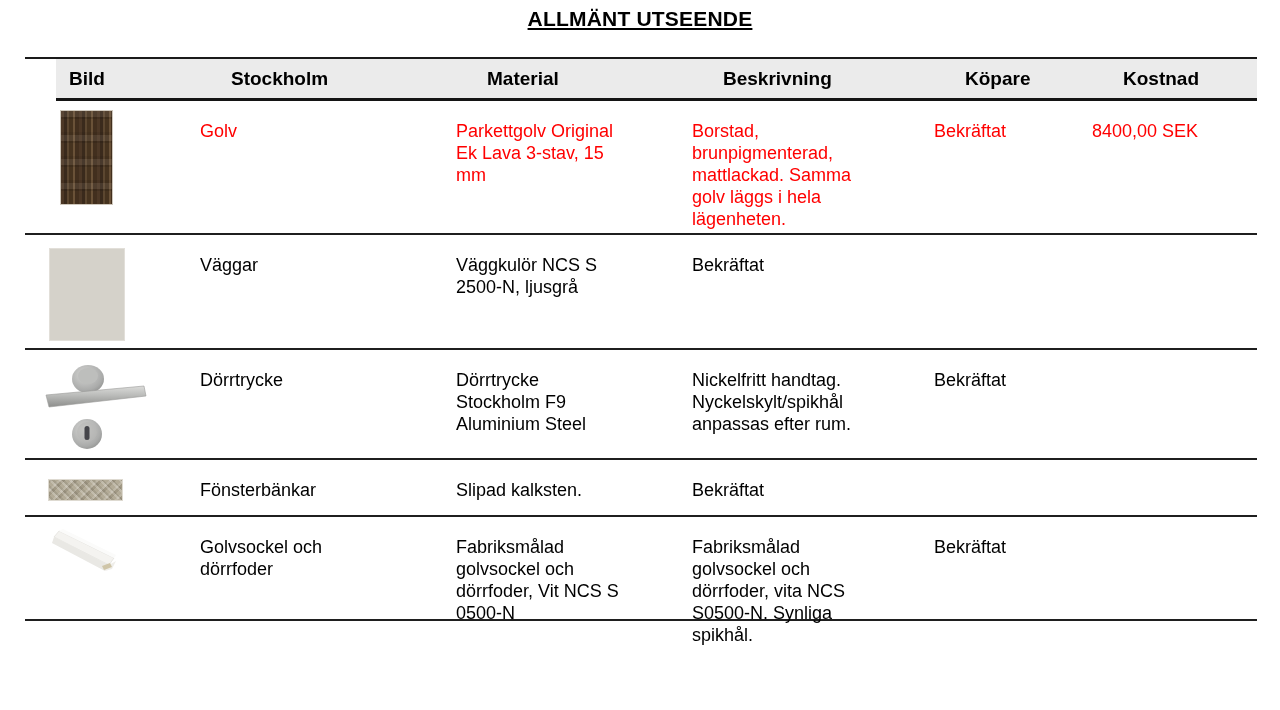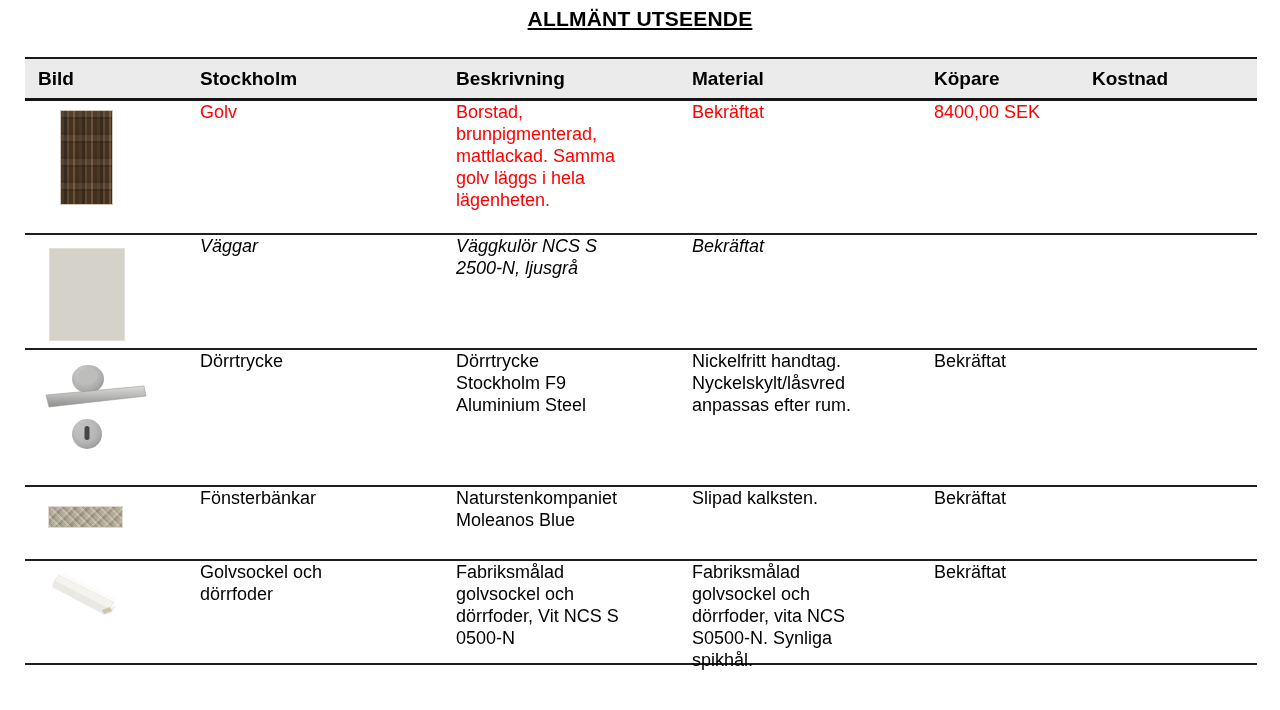--- a/index.html
+++ b/index.html
@@ -21,34 +21,35 @@
   .thead, .trow {
     display: grid;
     grid-template-columns: 175px 256px 236px 242px 158px 165px;
   }
 
   .thead {
     height: 42px;
     background: #ebebeb;
     border-bottom: 3px solid #141414;
     align-items: center;
-    font-weight: bold; font-size: 19px;
+    font-weight: bold; font-size: 19px; margin-left: 31px;
   }
   .th { padding-left: 0; }
   .th.c-bild { padding-left: 13px; }
 
   .trow { border-bottom: 2px solid #1f1f1f; }
   .r1 { height: 134px; }
-  .r2 { height: 115px; font-style: italic; }
-  .r3 { height: 137px; }
-  .r4 { height: 74px; }
+  .r2 { height: 115px; }
+  .r3 { height: 110px; }
+  .r4 { height: 57px; }
   .r5 { height: 104px; }
 
   .td {
     font-size: 18px; line-height: 22px;
+    padding-top: 19px;
     white-space: pre-line;
   }
   .td.c-bild { padding-top: 0; white-space: normal; }
 
   .red { color: #ff0000; }
 
   
   .img-wood {
     width: 53px; height: 95px; margin: 9px 0 0 35px;
     border: 1px solid #cfc8bd;
@@ -78,31 +79,34 @@
 
 <div class="page">
 
   <div class="title">ALLMÄNT UTSEENDE</div>
 
   <div class="table">
 
     <div class="thead">
       <div class="th c-bild">Bild</div>
       <div class="th">Stockholm</div>
+      <div class="th">Material</div>
       <div class="th">Beskrivning</div>
-      <div class="th">Material</div>
       <div class="th">Köpare</div>
       <div class="th">Kostnad</div>
     </div>
 
     <div class="trow r1">
       <div class="td c-bild">
         <div class="img-wood"></div>
       </div>
       <div class="td red">Golv</div>
+      <div class="td red">Parkettgolv Original
+Ek Lava 3-stav, 15
+mm</div>
       <div class="td red">Borstad,
 brunpigmenterad,
 mattlackad. Samma
 golv läggs i hela
 lägenheten.</div>
       <div class="td red">Bekräftat</div>
       <div class="td red">8400,00 SEK</div>
     </div>
 
     <div class="trow r2">
@@ -137,33 +141,31 @@
           <circle cx="46" cy="76" r="15" fill="url(#roseGrad)"></circle>
           <circle cx="46" cy="74" r="10" fill="#b7b8b6" opacity="0.6"></circle>
           <rect x="43.5" y="68" width="5" height="14" rx="2.5" fill="#45454a"></rect>
         </svg>
       </div>
       <div class="td">Dörrtrycke</div>
       <div class="td">Dörrtrycke
 Stockholm F9
 Aluminium Steel</div>
       <div class="td">Nickelfritt handtag.
-Nyckelskylt/låsvred
+Nyckelskylt/spikhål
 anpassas efter rum.</div>
       <div class="td">Bekräftat</div>
       <div class="td"></div>
     </div>
 
     <div class="trow r4">
       <div class="td c-bild">
         <div class="img-stone"></div>
       </div>
       <div class="td">Fönsterbänkar</div>
-      <div class="td">Naturstenkompaniet
-Moleanos Blue</div>
       <div class="td">Slipad kalksten.</div>
       <div class="td">Bekräftat</div>
       <div class="td"></div>
     </div>
 
     <div class="trow r5">
       <div class="td c-bild">
         <svg class="img-moulding" viewBox="0 0 70 50" width="70" height="50" xmlns="http://www.w3.org/2000/svg">
           <polygon points="2,10 7,4 62,31 57,38" fill="#f4f3f0" stroke="#dddbd6" stroke-width="0.6"></polygon>
           <polygon points="2,10 57,38 53,44 0,16" fill="#e9e8e4"></polygon>

